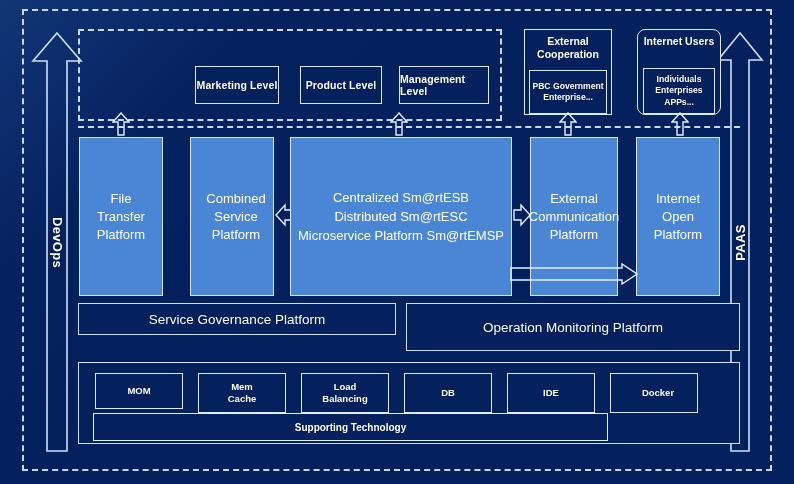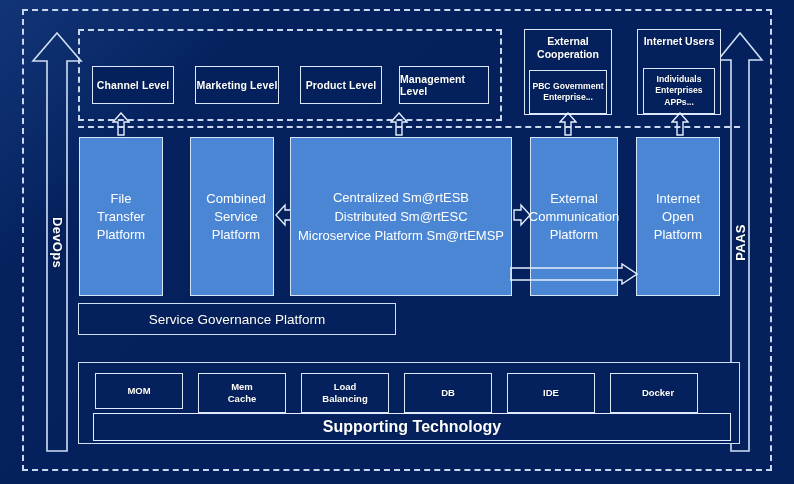--- a/index.html
+++ b/index.html
@@ -106,25 +106,25 @@
   }
   .tech-box{
     border:1.4px solid #dce7f7;
     background:#04215e;
     display:flex;flex-direction:column;align-items:center;justify-content:center;
     text-align:center;
     font-size:9.5px;font-weight:bold;line-height:12px;
     text-shadow:0 0 1px rgba(0,0,0,.5);
   }
   #support-bar{
-    left:93px;top:413px;width:638px;height:28px;
+    left:93px;top:413px;width:515px;height:28px;
     border:1.6px solid #e4eefc;
     background:#04215e;
     display:flex;align-items:center;justify-content:center;
-    font-size:16px;font-weight:bold;
+    font-size:10px;font-weight:bold;
     text-shadow:0 0 1px rgba(0,0,0,.5);
     z-index:6;
   }
 
   .up-arrow svg, .side-arrow svg, .long-arrow svg{display:block;}
 </style>
 </head>
 <body>
 
 <div id="canvas">
@@ -144,23 +144,20 @@
     <svg width="48" height="424" viewBox="0 0 48 424">
       <polygon points="24,3 46,30 33,30 33,421 15,421 15,30 2,30" fill="none" stroke="#cfe0f5" stroke-width="1.6"></polygon>
     </svg>
     <div class="varrow-label">
       <span>PAAS</span>
     </div>
   </div>
 
   <div class="abs" id="levels-region"></div>
 
-  <div class="abs level-box" style="left:92px;top:66px;width:82px;height:38px;">
-    <span>Channel Level</span>
-  </div>
   <div class="abs level-box" style="left:195px;top:66px;width:84px;height:38px;">
     <span>Marketing Level</span>
   </div>
   <div class="abs level-box" style="left:300px;top:66px;width:82px;height:38px;">
     <span>Product Level</span>
   </div>
   <div class="abs level-box" style="left:399px;top:66px;width:90px;height:38px;">
     <span>Management Level</span>
   </div>
 
@@ -168,21 +165,21 @@
     <div class="actor-title">
       <div>External</div>
       <div>Cooperation</div>
     </div>
     <div class="actor-inner" style="width:76px;height:44px;margin-top:9px;">
       <div>PBC Government</div>
       <div>Enterprise...</div>
     </div>
   </div>
 
-  <div class="abs actor-box" style="left:637px;top:29px;width:84px;height:86px;">
+  <div class="abs actor-box" style="left:637px;top:29px;width:84px;height:86px;border-radius:8px;">
     <div class="actor-title">
       <div>Internet Users</div>
     </div>
     <div class="actor-inner" style="width:70px;height:52px;margin-top:20px;">
       <div>Individuals</div>
       <div>Enterprises</div>
       <div>APPs...</div>
     </div>
   </div>
 
@@ -263,20 +260,23 @@
 
   <div class="abs long-arrow" style="left:510px;top:263px;width:128px;height:22px;z-index:5;">
     <svg width="128" height="22" viewBox="0 0 128 22">
       <polygon points="0,5 112,5 112,1 127,11 112,21 112,17 0,17" fill="none" stroke="#e4eefc" stroke-width="1.4"></polygon>
     </svg>
   </div>
 
   <div class="abs gov" style="left:78px;top:303px;width:318px;height:32px;">
     <span>Service Governance Platform</span>
   </div>
+  <div class="abs gov" style="left:406px;top:303px;width:334px;height:48px;">
+    <span>Operation Monitoring Platform</span>
+  </div>
 
   <div class="abs" id="support-region"></div>
 
   <div class="abs tech-box" style="left:95px;top:373px;width:88px;height:36px;">
     <div>MOM</div>
   </div>
   <div class="abs tech-box" style="left:198px;top:373px;width:88px;height:40px;">
     <div>Mem</div>
     <div>Cache</div>
   </div>

